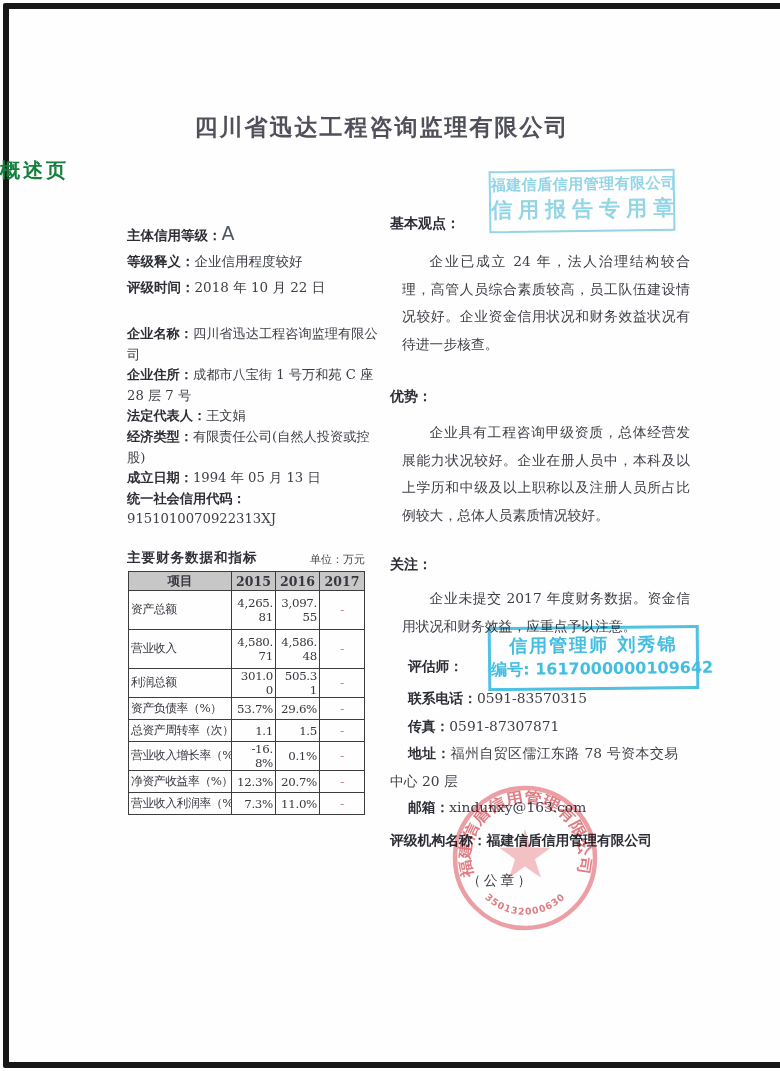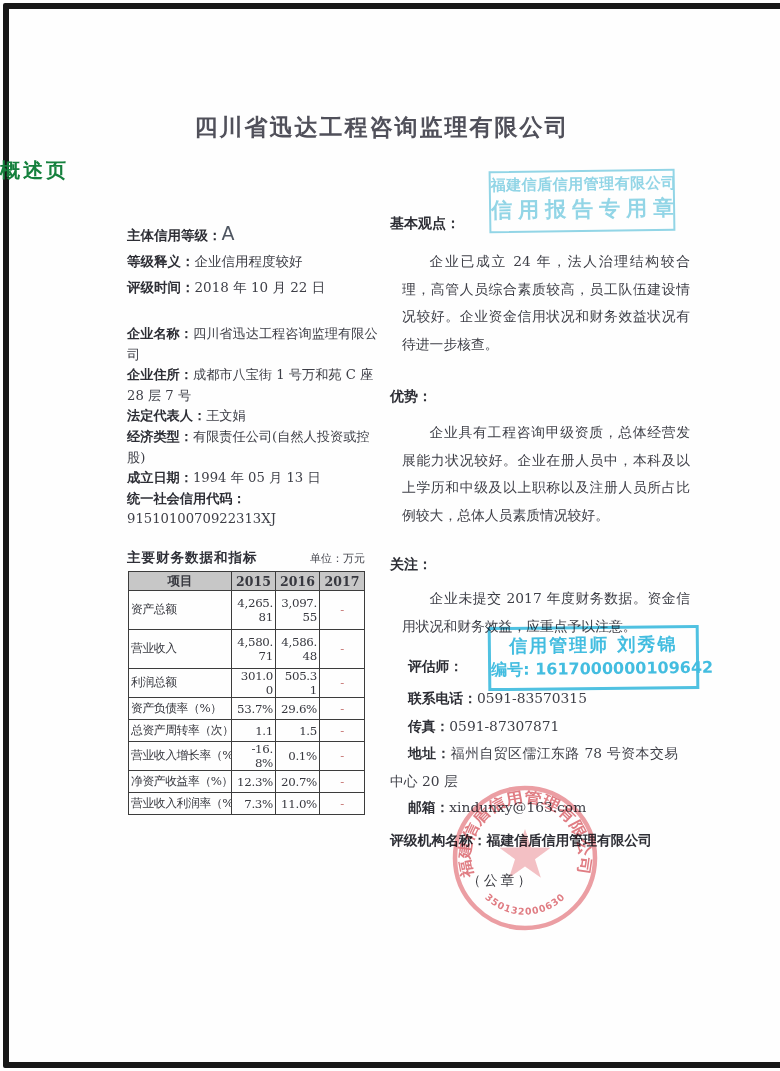--- a/index.html
+++ b/index.html
@@ -15,21 +15,21 @@
   
   .rating{position:absolute;left:127px;top:220px;width:262px;font-size:13.5px;}
   .rating p{margin:0;line-height:26px;white-space:nowrap;}
   .lbl{font-weight:bold;color:#2d2e35;}
   .grade{font-family:"DejaVu Sans","Liberation Sans",sans-serif;font-size:19px;color:#4e5560;}
 
   .company{position:absolute;left:127px;top:324px;width:258px;font-size:13.2px;}
   .company p{margin:0;line-height:20.6px;text-align:left;}
 
   .fin-head{position:absolute;left:127px;top:549px;width:238px;display:flex;
-            justify-content:space-between;align-items:center;}
+            justify-content:space-between;align-items:flex-end;}
   .fin-title{font-size:13.5px;font-weight:bold;letter-spacing:1px;color:#2f3038;}
   .fin-unit{font-size:11px;color:#45464e;}
 
   table.fin{position:absolute;left:128px;top:571px;width:236px;border-collapse:collapse;
             table-layout:fixed;color:#37383f;}
   table.fin td,table.fin th{border:1px solid #3c3c3c;padding:0 2px;overflow:hidden;}
   table.fin th{background:#c7c7c7;font-size:12.5px;font-weight:bold;text-align:center;height:18px;}
   tr.row-lg{height:39px;} tr.row-sm{height:22px;}
   td.c-name{text-align:left;font-size:11.8px;letter-spacing:-0.4px;white-space:nowrap;}
   td.c-num{text-align:right;font-size:11.8px;letter-spacing:-0.3px;word-break:break-all;line-height:14px;}

